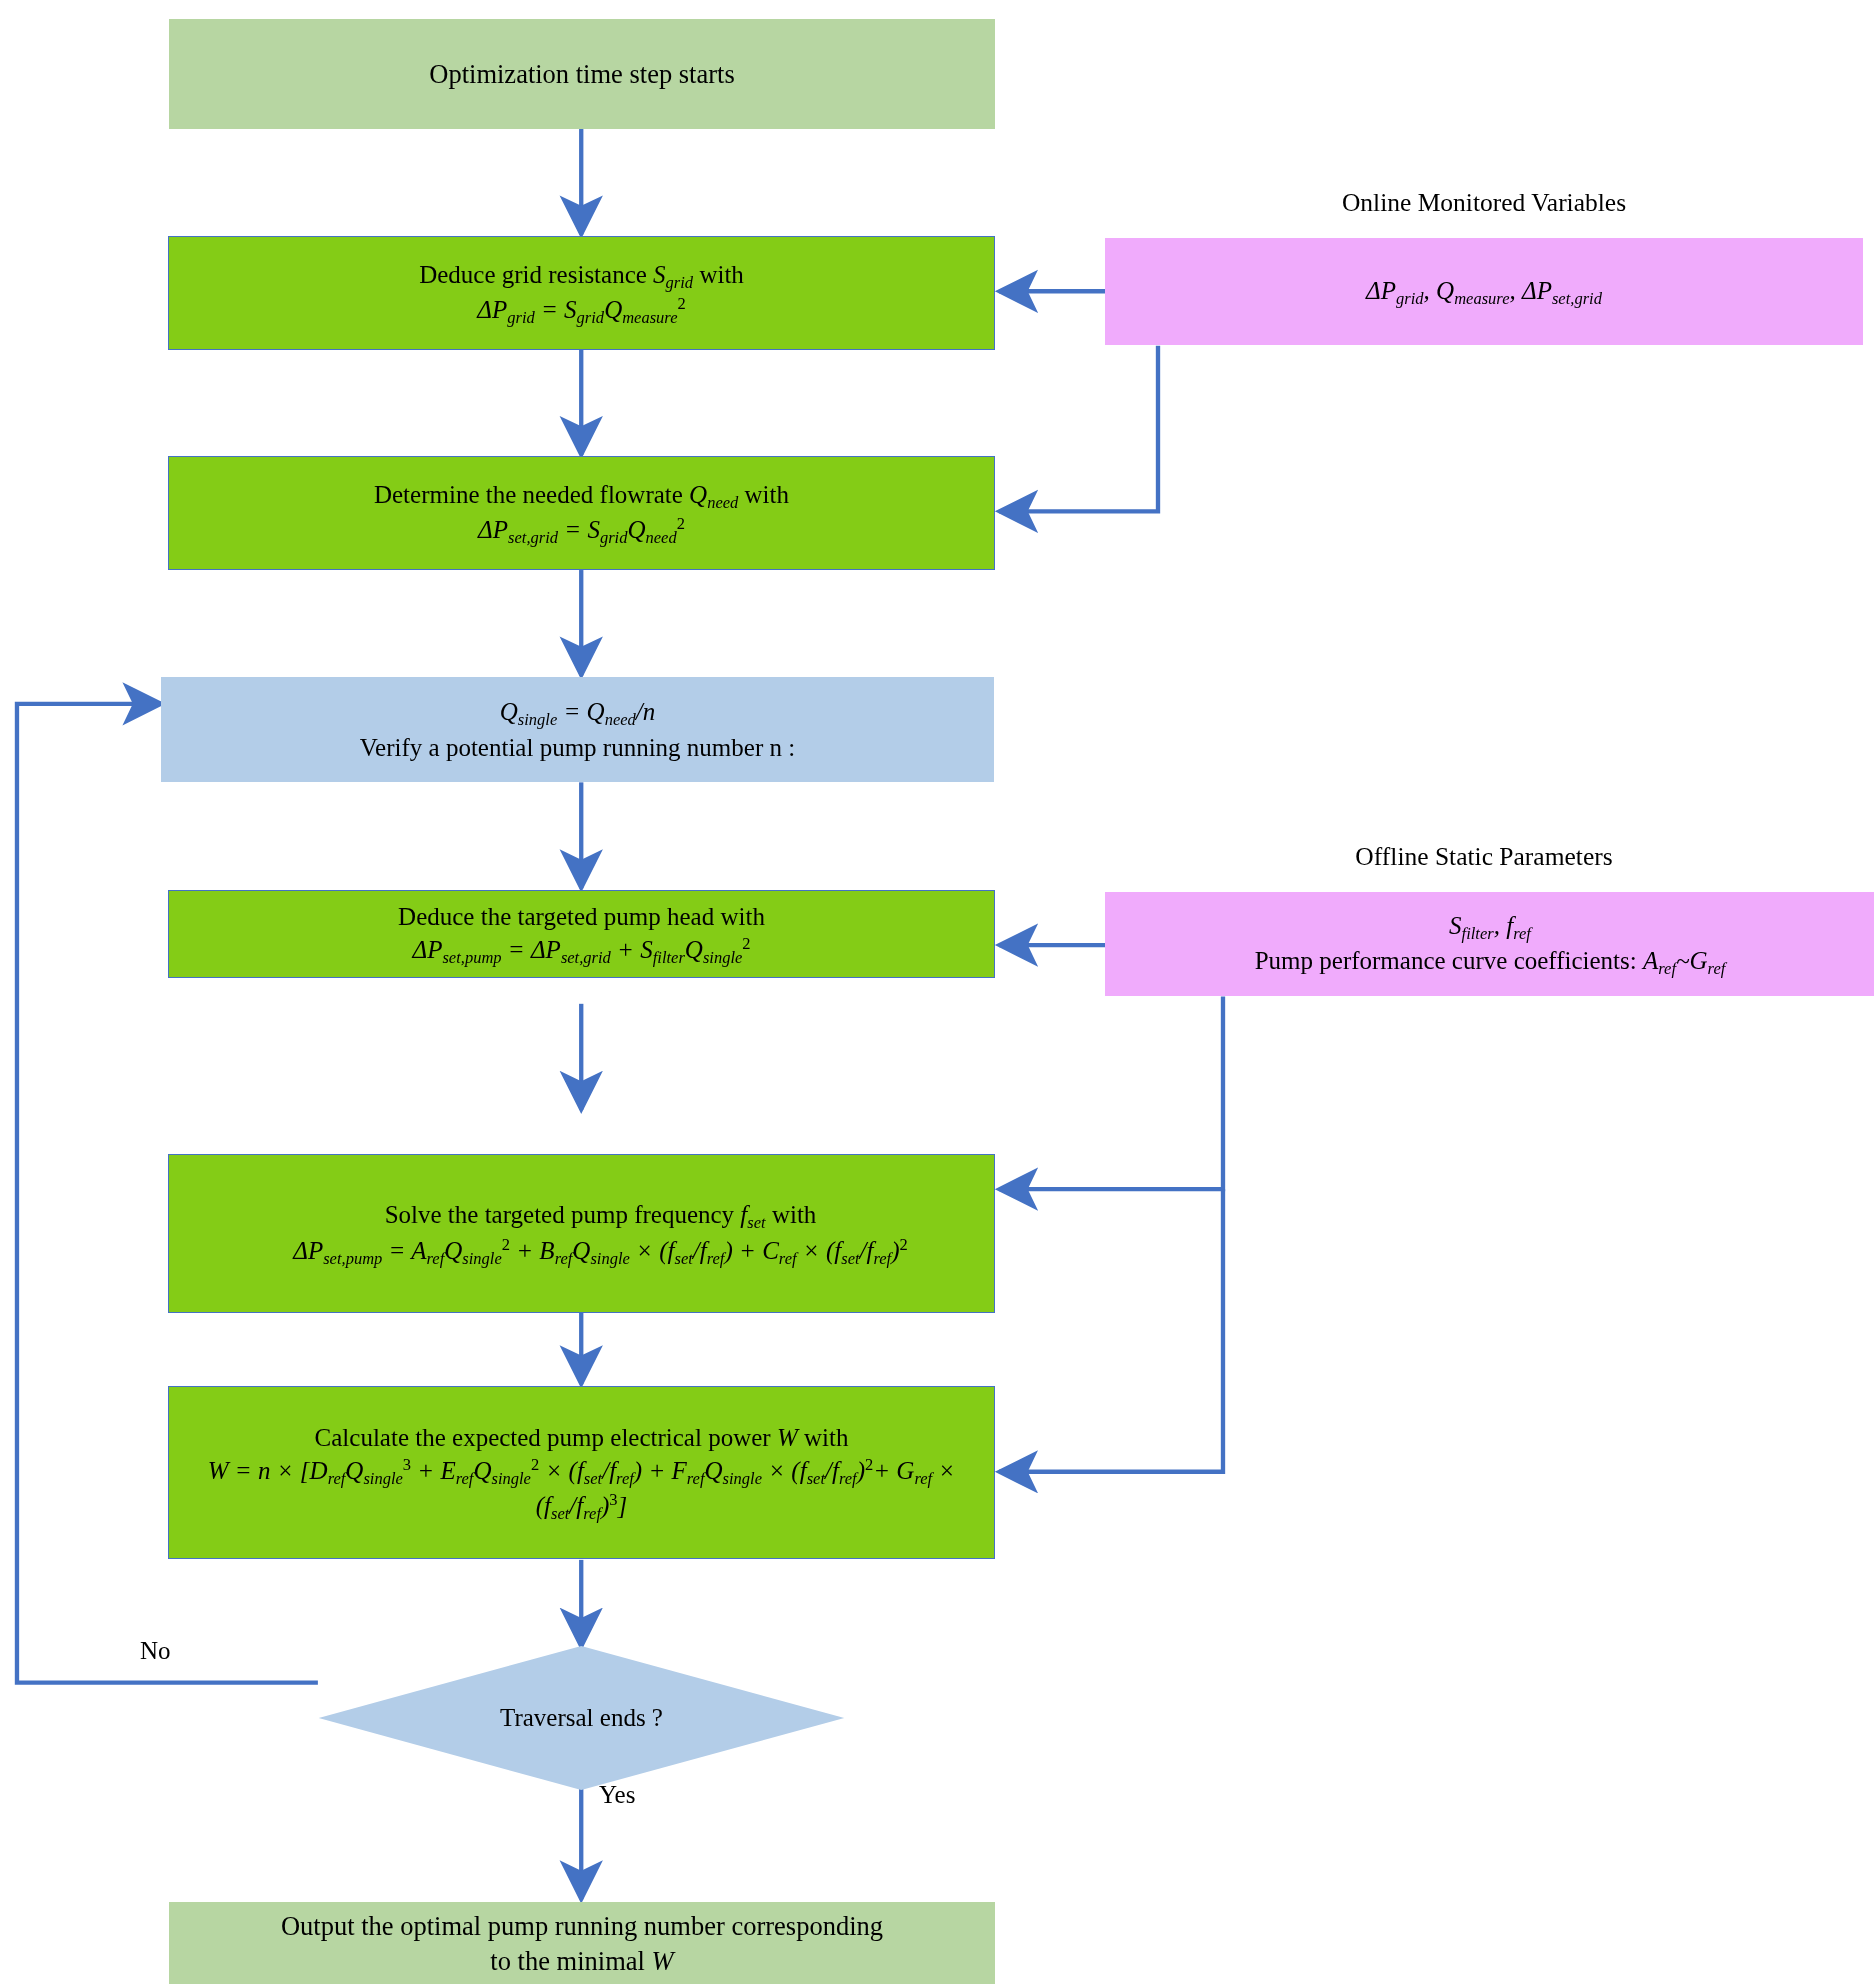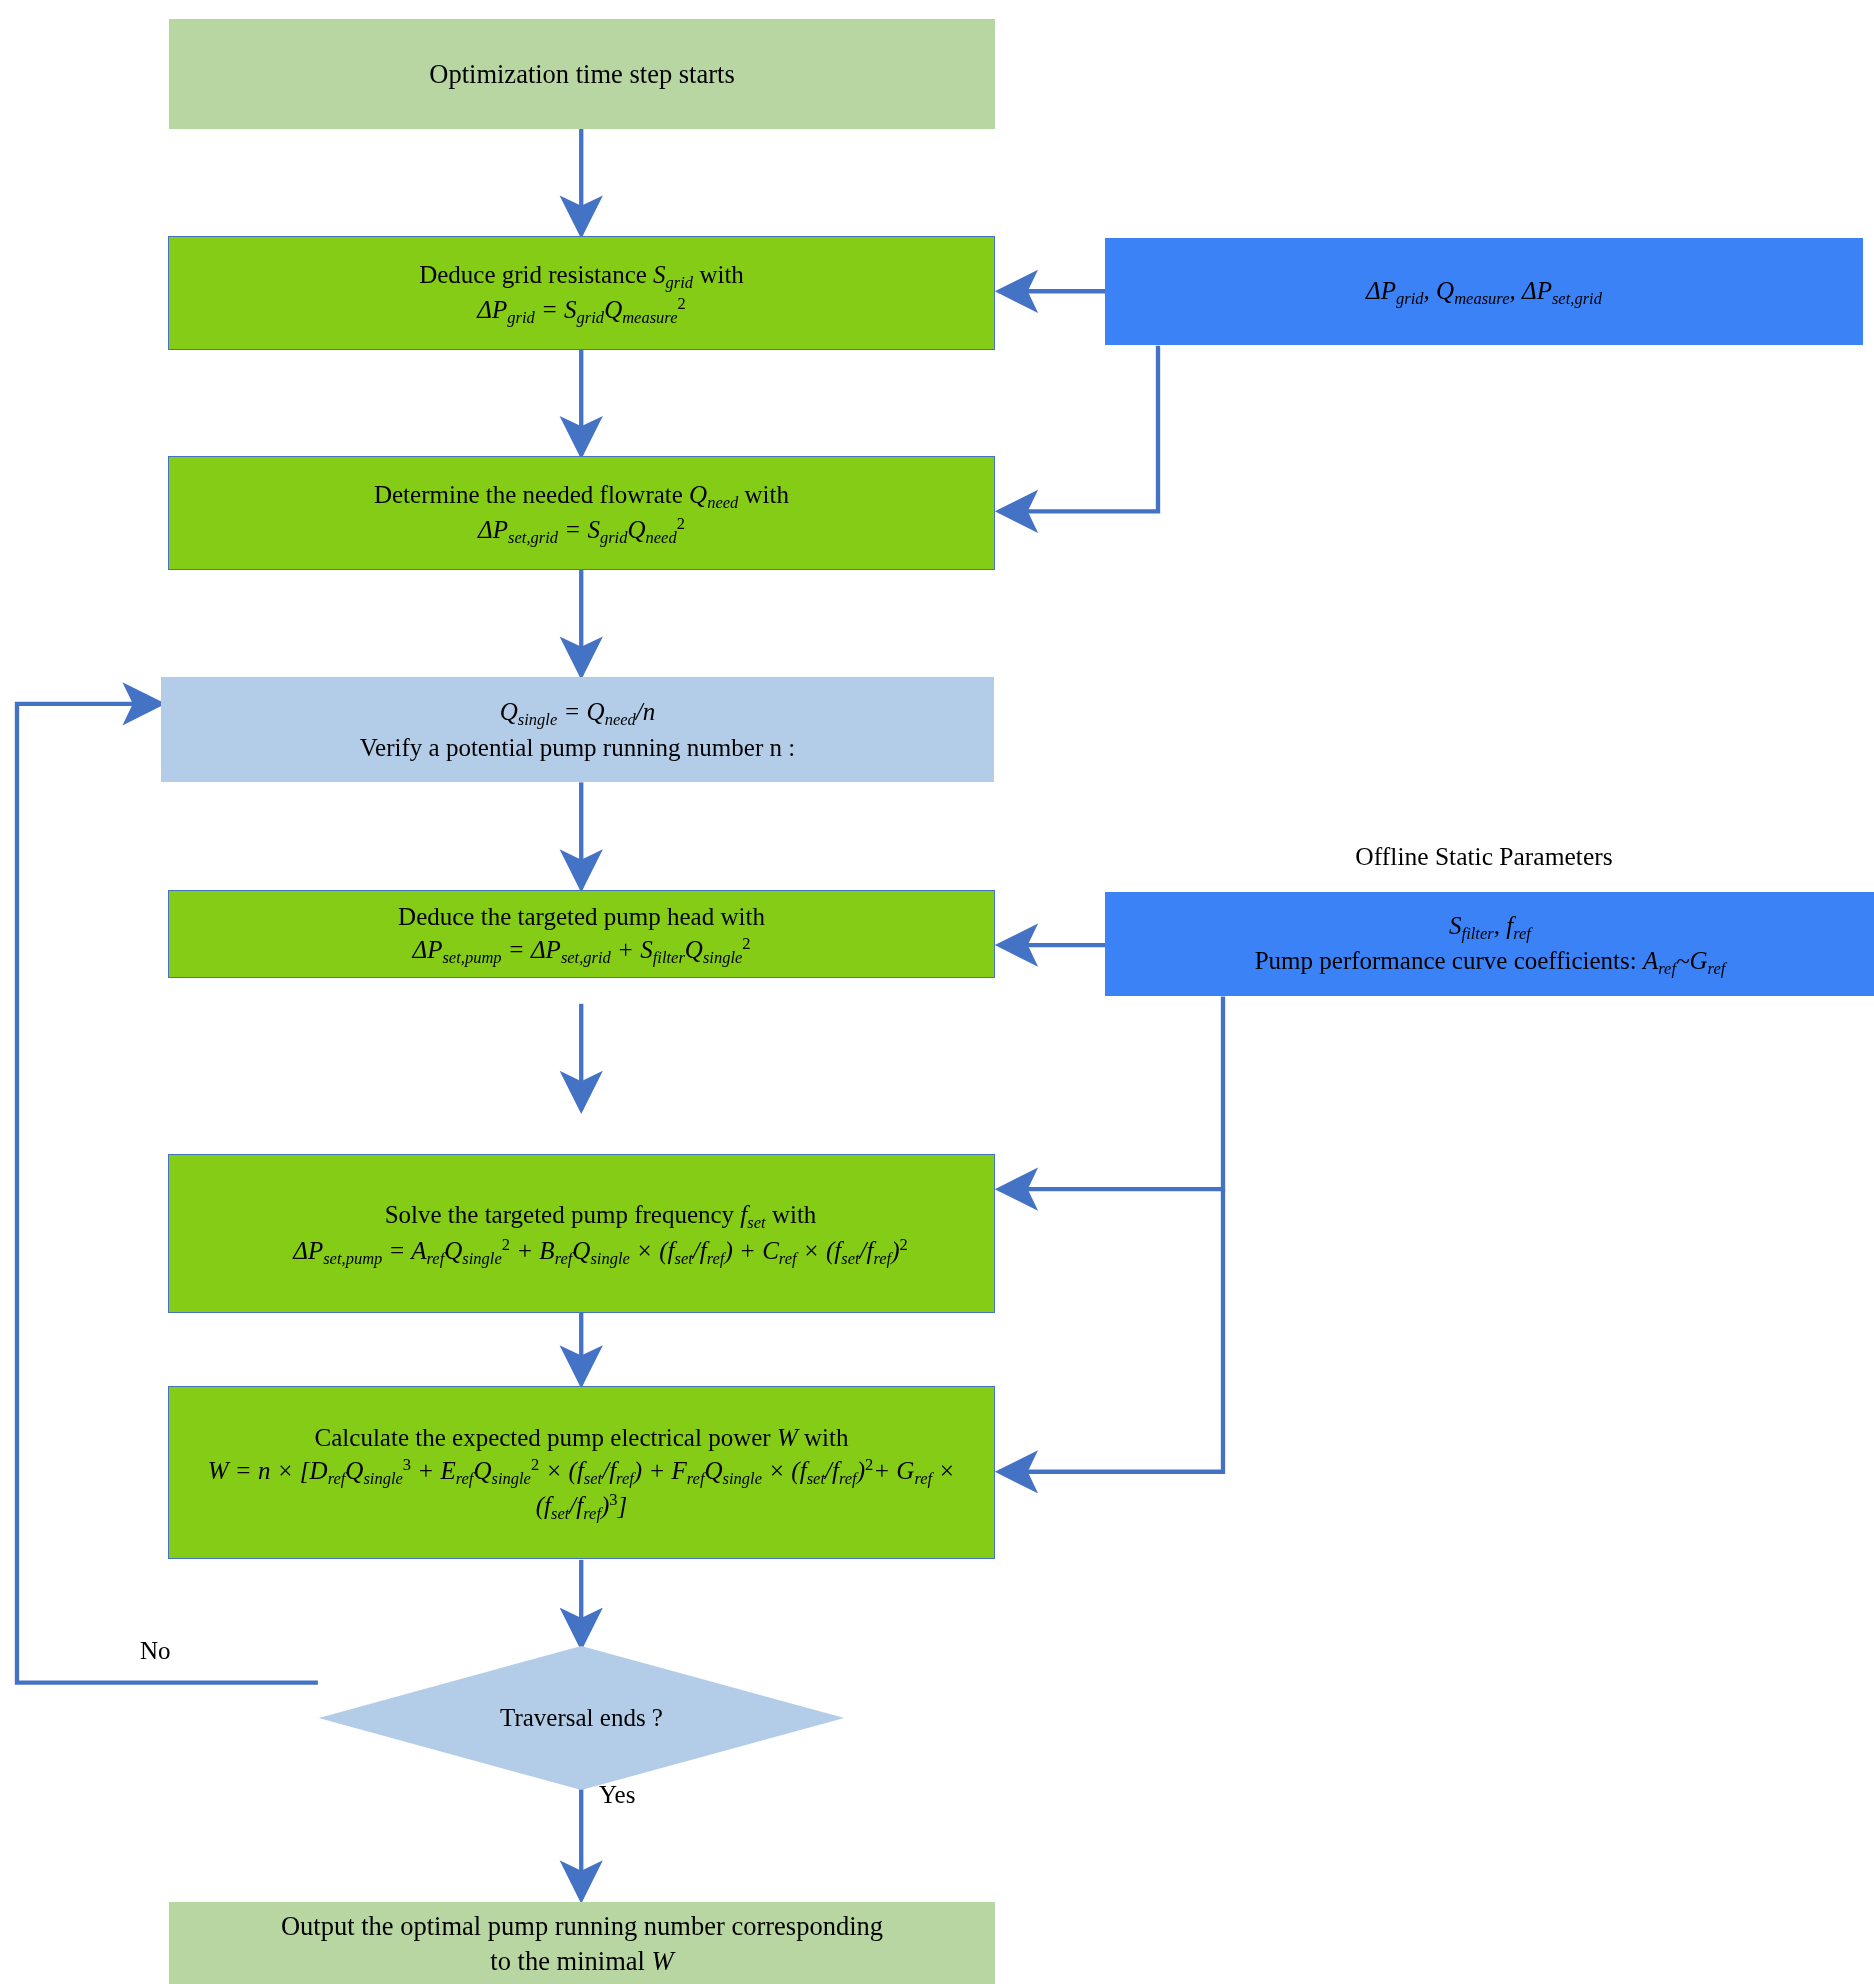--- a/index.html
+++ b/index.html
@@ -7,21 +7,21 @@
   #page{position:relative;width:1875px;height:1985px;background:#fff;overflow:hidden;}
   svg.edges{position:absolute;left:0;top:0;width:1875px;height:1985px;pointer-events:none;}
 
   .node{position:absolute;box-sizing:border-box;display:flex;align-items:center;
         justify-content:center;text-align:center;color:#000;line-height:1.32;}
   .node .inner{width:100%;padding:0 8.7px;box-sizing:border-box;}
 
   .n-start,.n-end{background:#B7D6A2;border:none;}
   .n-proc{background:#84cc16;border:1.4px solid #4472C4;}
   .n-loop{background:#B3CDE8;border:none;}
-  .n-data{background:#3b82f6;border:none;}
+  .n-data{background:#f0abfc;border:none;}
 
   .diamond{position:absolute;}
   .diamond .dlabel{position:absolute;left:0;top:0;width:100%;height:100%;
       display:flex;align-items:center;justify-content:center;text-align:center;}
 
   .cap{position:absolute;text-align:center;color:#000;}
   .edge-label{position:absolute;color:#000;}
 
   .t-big{font-size:26.5px;}
   .t-mid{font-size:25px;}
@@ -124,20 +124,21 @@
     <div class="dlabel t-mid">Traversal ends ?</div>
   </div>
 
   <div class="node n-end t-big" style="left:169px;top:1902px;width:826px;height:83px;">
     <div class="inner">
       <span class="frm">Output the optimal pump running number corresponding</span>
       <span class="frm"><span class="rm">to the minimal </span><span class="eq">W</span></span>
     </div>
   </div>
 
+  <div class="cap t-cap" style="left:1105px;top:188px;width:758px;">Online Monitored Variables</div>
   <div class="node n-data t-mid" style="left:1105px;top:238px;width:758px;height:107px;">
     <div class="inner">
       <span class="frm eq">Δ<i>P</i><sub>grid</sub>, <i>Q</i><sub>measure</sub>, Δ<i>P</i><sub>set,grid</sub></span>
     </div>
   </div>
 
   <div class="cap t-cap" style="left:1105px;top:842px;width:758px;">Offline Static Parameters</div>
   <div class="node n-data t-mid" style="left:1105px;top:892px;width:770px;height:104px;">
     <div class="inner">
       <span class="frm eq"><i>S</i><sub>filter</sub>, <i>f</i><sub>ref</sub></span>

